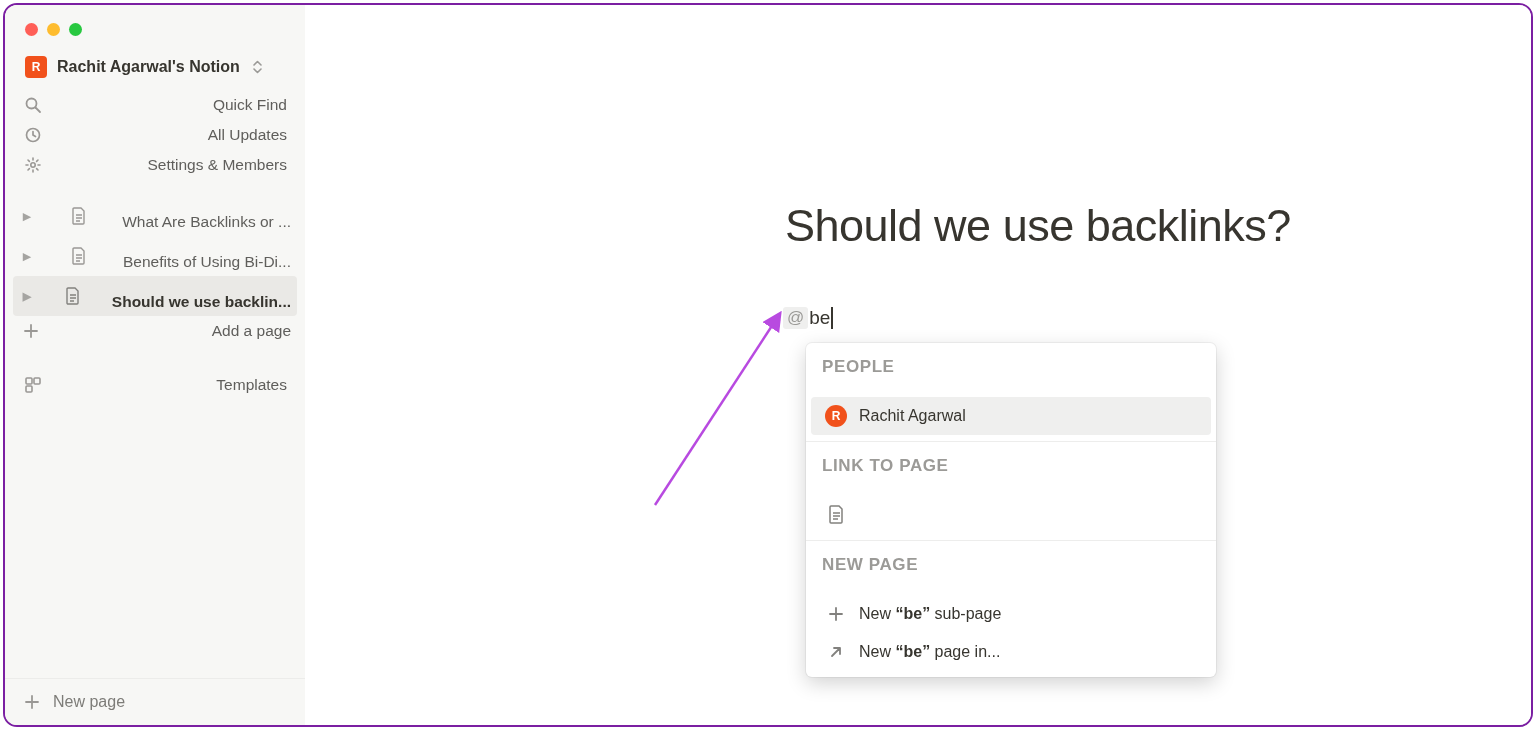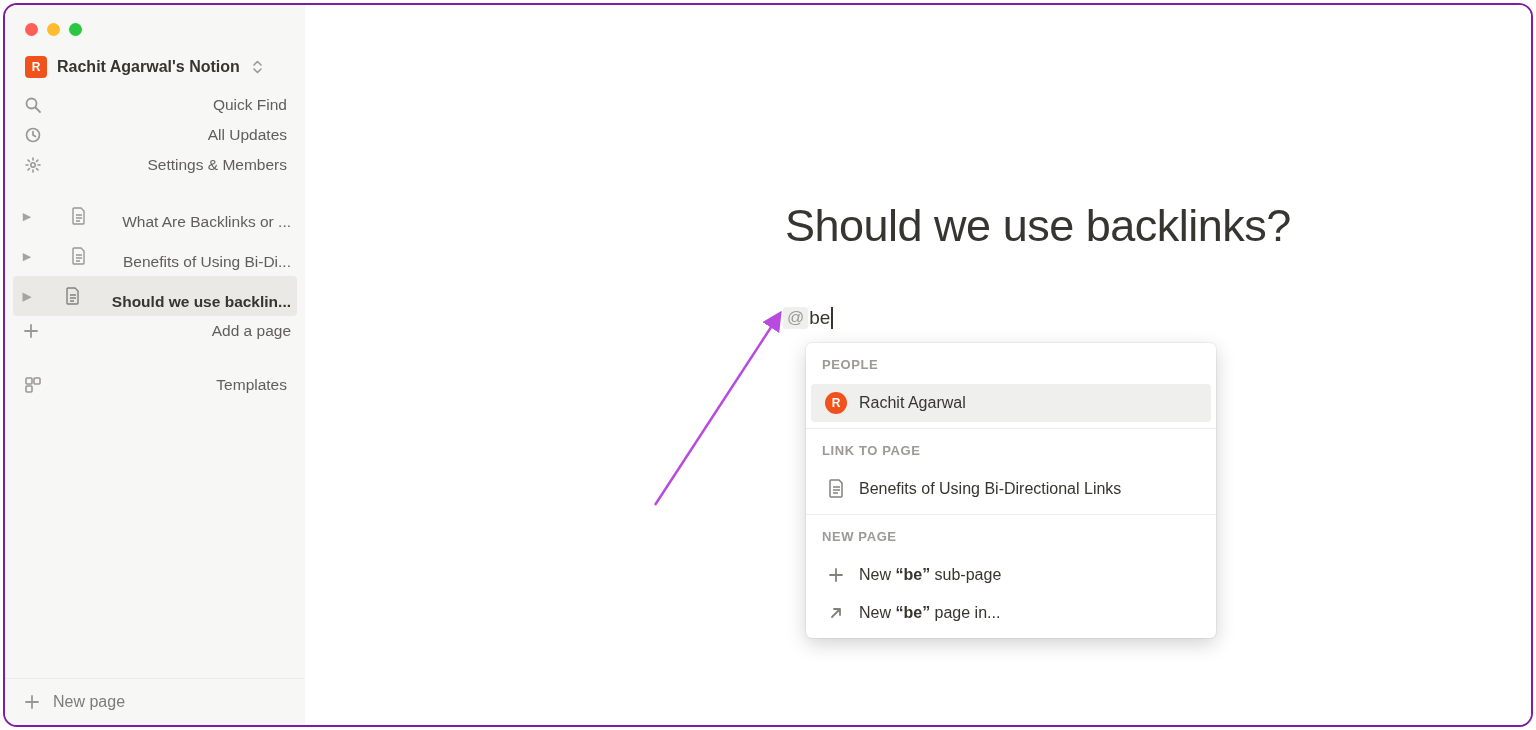--- a/index.html
+++ b/index.html
@@ -165,25 +165,25 @@
   .popup {
     position: absolute;
     left: 501px; top: 338px;
     width: 410px;
     background: #fff;
     border-radius: 6px;
     box-shadow: 0 0 0 1px rgba(15,15,15,0.05), 0 6px 20px rgba(0,0,0,0.18);
     overflow: hidden;
   }
   .popup-section-label {
-    font-size: 13px;
+    font-size: 17px;
     font-weight: 600;
     letter-spacing: 0.6px;
     color: #9b9a97;
-    padding: 14px 16px 12px 16px;
+    padding: 14px 16px 20px 16px;
   }
   .popup-item {
     display: flex;
     align-items: center;
     gap: 12px;
     padding: 8px 14px;
     margin: 0 5px;
     border-radius: 4px;
     font-size: 16px;
     color: #37352f;
@@ -353,21 +353,20 @@
       </div>
       <hr>
       <div class="popup-section-label">LINK TO PAGE</div>
       <div class="popup-item">
         <span class="item-icon">
           <svg width="18" height="20" viewBox="0 0 18 20">
               <path d="M4 1h8l3 3v13a1 1 0 0 1-1 1H4a1 1 0 0 1-1-1V2a1 1 0 0 1 1-1z" stroke="#82817e" stroke-width="1.5" fill="none"></path>
               <path d="M6 8h7M6 11h7M6 14h5" stroke="#82817e" stroke-width="1.3"></path>
             </svg>
         </span>
-        <span>Benefits of Using Bi-Directional Links</span>
       </div>
       <hr>
       <div class="popup-section-label">NEW PAGE</div>
       <div class="popup-item">
         <span class="item-icon">
           <svg width="16" height="16" viewBox="0 0 16 16">
               <path d="M8 2v12M2 8h12" stroke="#82817e" stroke-width="1.8" stroke-linecap="round"></path>
             </svg>
         </span>
         <span>

